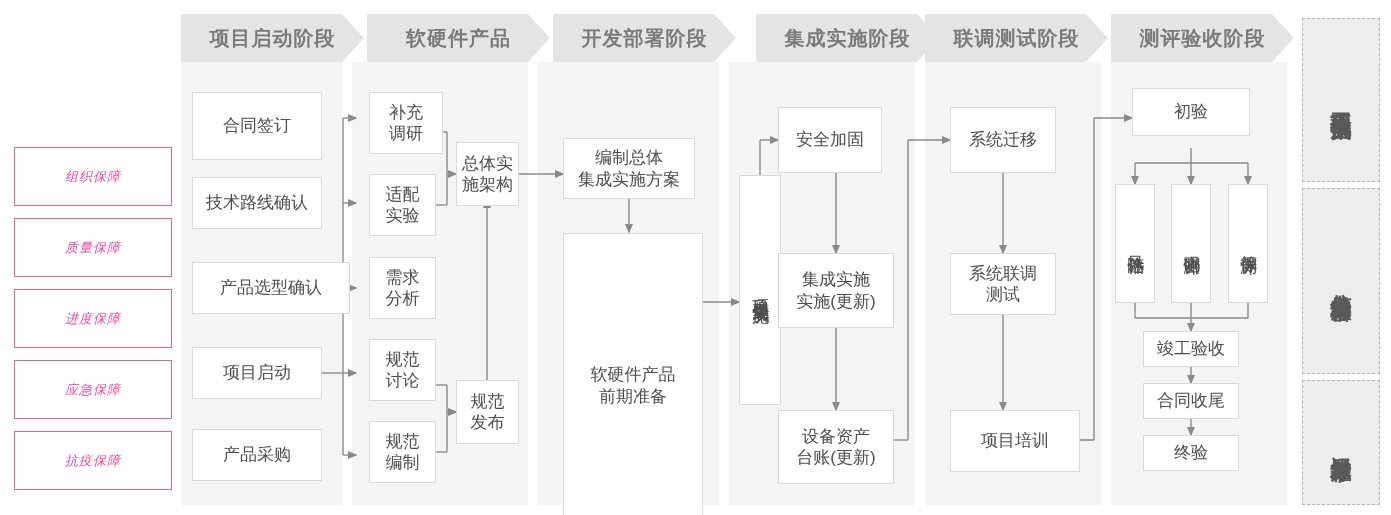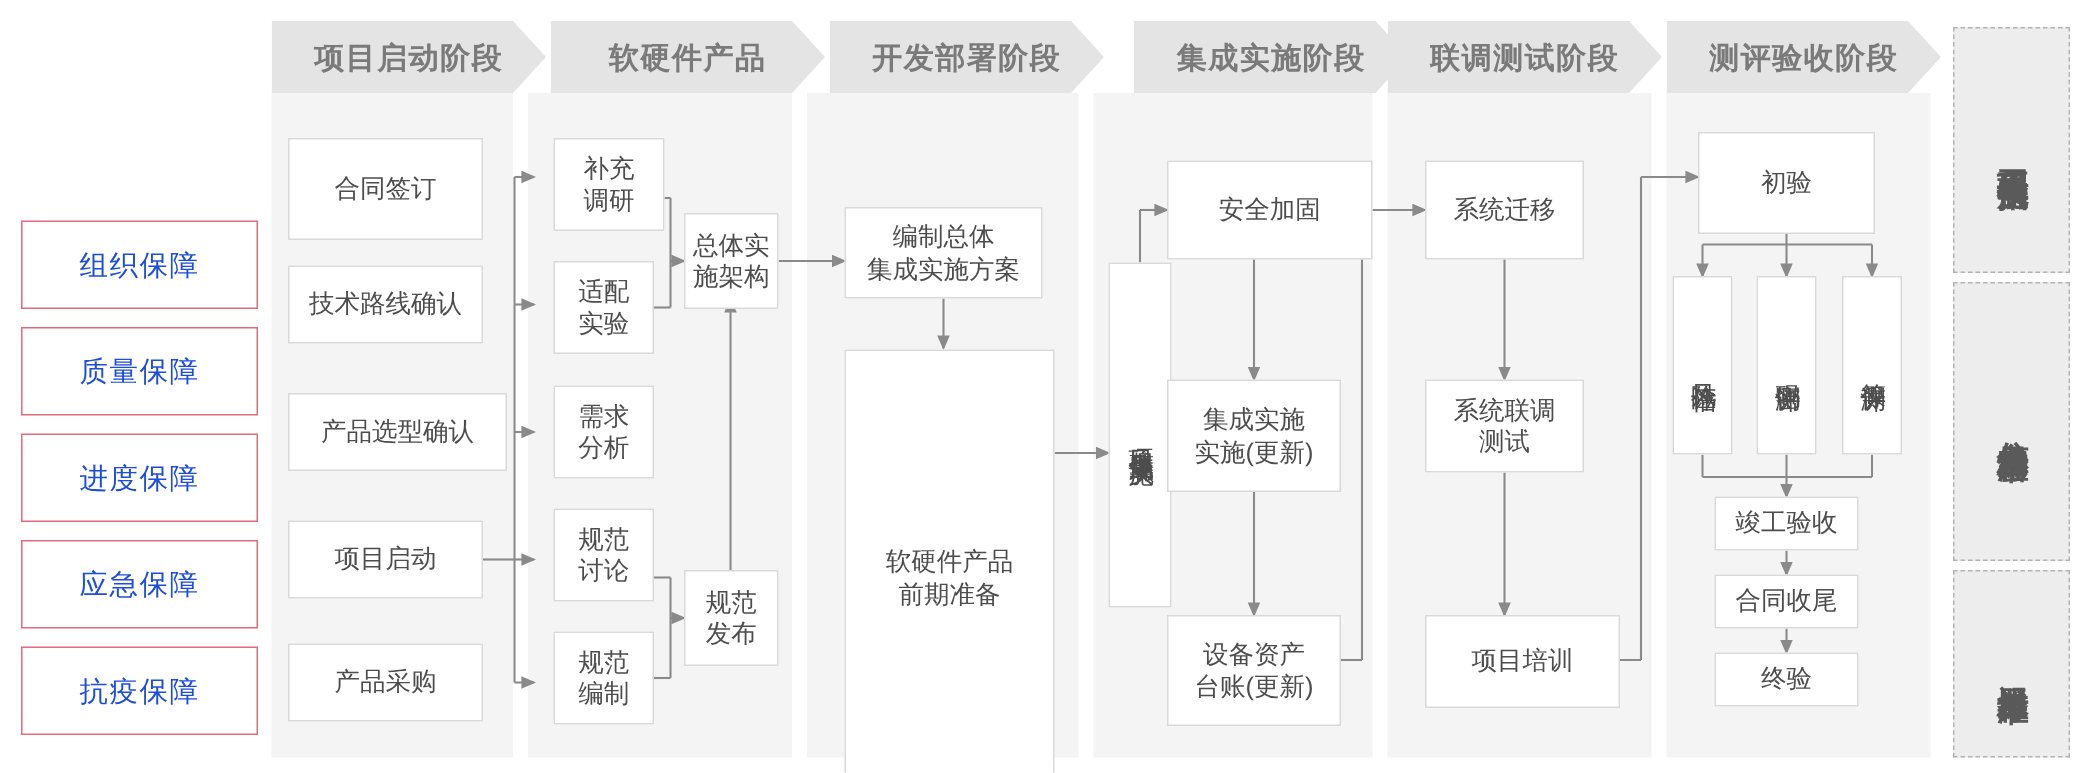--- a/index.html
+++ b/index.html
@@ -16,21 +16,21 @@
     position:absolute;left:0;top:0;width:156px;height:119px;
     background:#fbe7eb;border-radius:5px;
     display:flex;align-items:center;justify-content:center;
     color:#e2142d;font-weight:bold;font-size:21px;line-height:1.35;
     text-align:center;letter-spacing:1px;
   }
   .red-box{
     position:absolute;left:0;width:156px;height:57px;
     background:#ffffff;border:1.6px solid #e26a7e;
     display:flex;align-items:center;justify-content:center;
-    color:#1d4ed8;font-size:19px;letter-spacing:1px;
+    color:#ec4899;font-size:13px;letter-spacing:1px;font-style:italic;
   }
 
   
   .col{position:absolute;top:62px;background:#f4f4f4;}
   .chev{
     position:absolute;top:14px;height:48px;
     background:#e4e4e4;color:#7a7a7a;
     font-weight:bold;font-size:20px;letter-spacing:1px;
     display:flex;align-items:center;justify-content:center;
     clip-path:polygon(0 0, calc(100% - 22px) 0, 100% 50%, calc(100% - 22px) 100%, 0 100%);
@@ -156,21 +156,21 @@
       <path d="M1135,318 L1248,318"></path>
       <path d="M1191,303 L1191,331" marker-end="url(#ah)"></path>
 
       <path d="M1191,367 L1191,383" marker-end="url(#ah)"></path>
       <path d="M1191,419 L1191,435" marker-end="url(#ah)"></path>
     </g>
   </svg>
 
   <div class="node" style="left:192px;top:92px; width:130px;height:68px">合同签订</div>
   <div class="node" style="left:192px;top:177px;width:130px;height:52px">技术路线确认</div>
-  <div class="node" style="left:192px;top:262px;width:146px;height:52px">产品选型确认</div>
+  <div class="node" style="left:192px;top:262px;width:158px;height:52px">产品选型确认</div>
   <div class="node" style="left:192px;top:347px;width:130px;height:52px">项目启动</div>
   <div class="node" style="left:192px;top:429px;width:130px;height:52px">产品采购</div>
 
   <div class="node" style="left:369px;top:92px; width:74px;height:62px">
     <div>
       <div>补充</div>
       <div>调研</div>
     </div>
   </div>
   <div class="node" style="left:369px;top:174px;width:67px;height:62px">
@@ -217,21 +217,21 @@
     </div>
   </div>
   <div class="node" style="left:563px;top:233px;width:140px;height:305px">
     <div>
       <div>软硬件产品</div>
       <div>前期准备</div>
     </div>
   </div>
 
   <div class="node vtext" style="left:739px;top:175px;width:42px;height:230px">项目整体集成实施</div>
-  <div class="node" style="left:778px;top:107px;width:137px;height:66px">安全加固</div>
+  <div class="node" style="left:778px;top:107px;width:104px;height:66px">安全加固</div>
   <div class="node" style="left:778px;top:253px;width:116px;height:75px">
     <div>
       <div>集成实施</div>
       <div>实施(更新)</div>
     </div>
   </div>
   <div class="node" style="left:778px;top:410px;width:116px;height:74px">
     <div>
       <div>设备资产</div>
       <div>台账(更新)</div>
@@ -240,21 +240,21 @@
 
   <div class="node" style="left:950px;top:107px;width:106px;height:66px">系统迁移</div>
   <div class="node" style="left:950px;top:253px;width:106px;height:62px">
     <div>
       <div>系统联调</div>
       <div>测试</div>
     </div>
   </div>
   <div class="node" style="left:950px;top:410px;width:130px;height:62px">项目培训</div>
 
-  <div class="node" style="left:1132px;top:88px; width:118px;height:68px">初验</div>
+  <div class="node" style="left:1132px;top:88px; width:118px;height:48px">初验</div>
   <div class="node vtext" style="left:1115px;top:184px;width:40px;height:119px">风险评估</div>
   <div class="node vtext" style="left:1171px;top:184px;width:40px;height:119px">密码测评</div>
   <div class="node vtext" style="left:1228px;top:184px;width:40px;height:119px">等保测评</div>
   <div class="node" style="left:1143px;top:331px;width:96px;height:36px">竣工验收</div>
   <div class="node" style="left:1143px;top:383px;width:96px;height:36px">合同收尾</div>
   <div class="node" style="left:1143px;top:435px;width:96px;height:36px">终验</div>
 
   <div class="std" style="top:18px;height:164px">
     <span>工程项目实施指引</span>
   </div>

